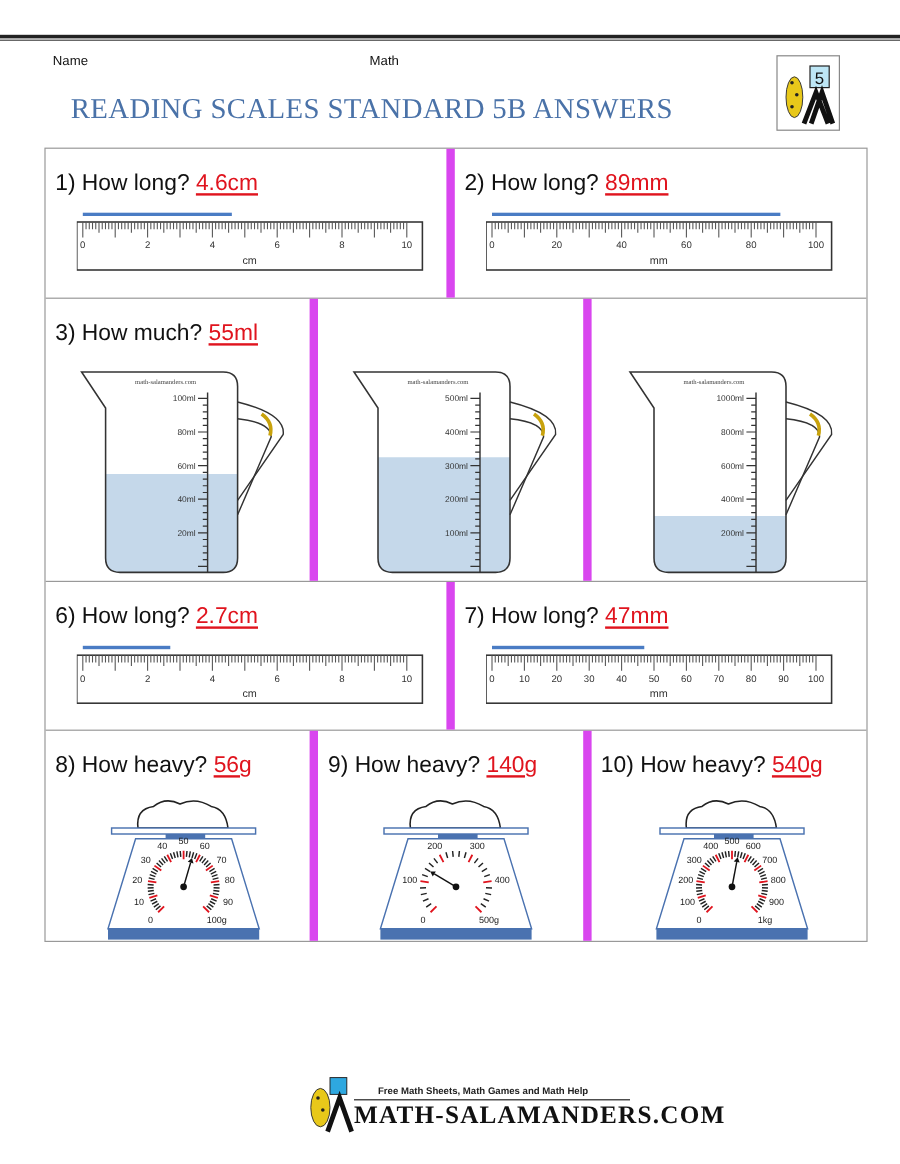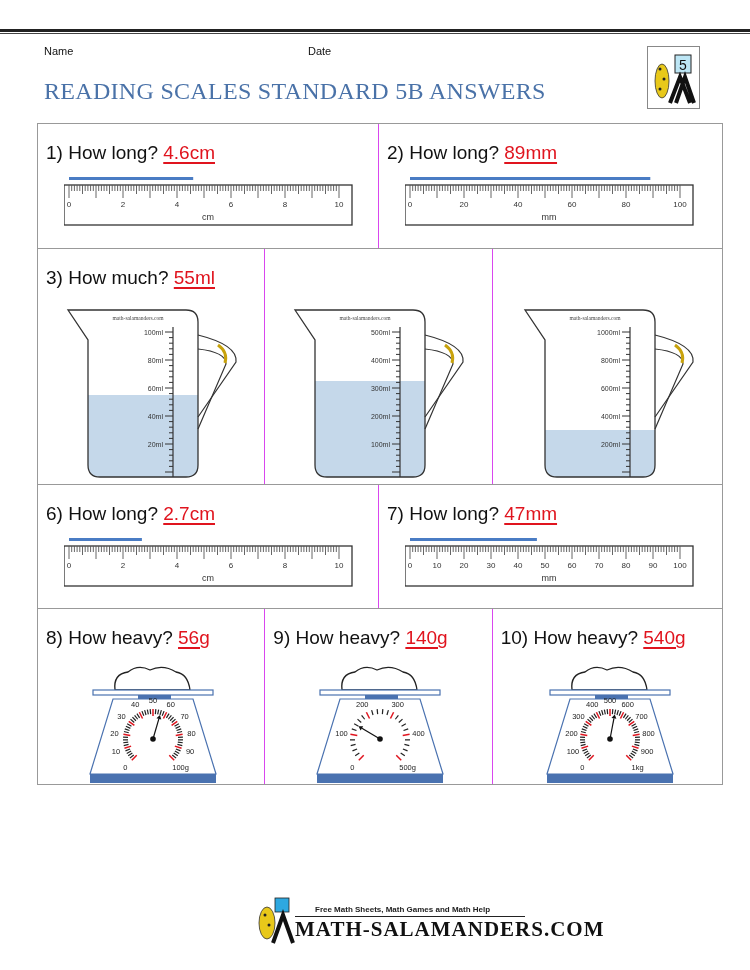--- a/index.html
+++ b/index.html
@@ -1,38 +1,38 @@
 <!DOCTYPE html>
 <html><head>
 <meta charset="utf-8">
 <style>
   * { box-sizing: border-box; margin: 0; padding: 0; }
   body { width: 750px; height: 970px; background: #ffffff; font-family: "Liberation Sans", sans-serif; position: relative; overflow: hidden; }
   .topline { position: absolute; left: 0; top: 29px; width: 750px; height: 5px; border-top: 3px solid #222; border-bottom: 1px solid #444; }
   .hdr-label { position: absolute; top: 45px; font-size: 11px; color: #111; }
-  .title { position: absolute; left: 44px; top: 78px; font-family: "Liberation Serif", serif; font-size: 24px; color: #4a72a8; letter-spacing: 0.3px; }
+  .title { position: absolute; left: 59px; top: 78px; font-family: "Liberation Serif", serif; font-size: 24px; color: #4a72a8; letter-spacing: 0.3px; }
   .logo-box { position: absolute; left: 647px; top: 46px; width: 53px; height: 63px; border: 1px solid #888; background: #fff; }
   .grid { position: absolute; left: 37px; top: 123px; width: 686px; border: 1px solid #999; }
   .row { display: flex; border-bottom: 1px solid #999; }
   .row:last-child { border-bottom: none; justify-content: space-between; }
-  .cell { position: relative; border-right: 1px solid #d946ef; }
+  .cell { position: relative; border-right: 7px solid #d946ef; }
   .cell:last-child { border-right: none; }
   .q { position: absolute; left: 8px; top: 18px; font-size: 19px; color: #111; white-space: nowrap; }
   .ans { color: #e0141e; text-decoration: underline; text-decoration-thickness: 2px; text-underline-offset: 3px; }
   svg { position: absolute; }
   .footer-tag { position: absolute; left: 315px; top: 905px; font-size: 8px; color: #222; font-weight: bold; }
   .footer-brand { position: absolute; left: 295px; top: 917px; font-family: "Liberation Serif", serif; font-size: 21px; font-weight: bold; color: #111; letter-spacing: 1px; }
   .footer-line { position: absolute; left: 295px; top: 916px; width: 230px; height: 1px; background: #222; }
 </style>
 </head>
 <body>
 
 <div class="topline"></div>
 <div class="hdr-label" style="left:44px">Name</div>
-<div class="hdr-label" style="left:308px">Date</div>
+<div class="hdr-label" style="left:308px">Math</div>
 <div class="title">READING SCALES STANDARD 5B ANSWERS</div>
 
 <div class="logo-box">
   <svg width="53" height="63" viewBox="0 0 53 63">
     <ellipse cx="14" cy="34" rx="7" ry="17" fill="#e8c81a" stroke="#333" stroke-width="0.8"></ellipse>
     <circle cx="12" cy="22" r="1.5" fill="#222"></circle>
       <circle cx="16" cy="32" r="1.5" fill="#222"></circle>
       <circle cx="12" cy="42" r="1.5" fill="#222"></circle>
     <rect x="27" y="8" width="16" height="18" fill="#bde6f5" stroke="#222" stroke-width="1"></rect>
     <text x="31" y="23" font-size="14" font-family="Liberation Sans, sans-serif" fill="#111">5</text>

